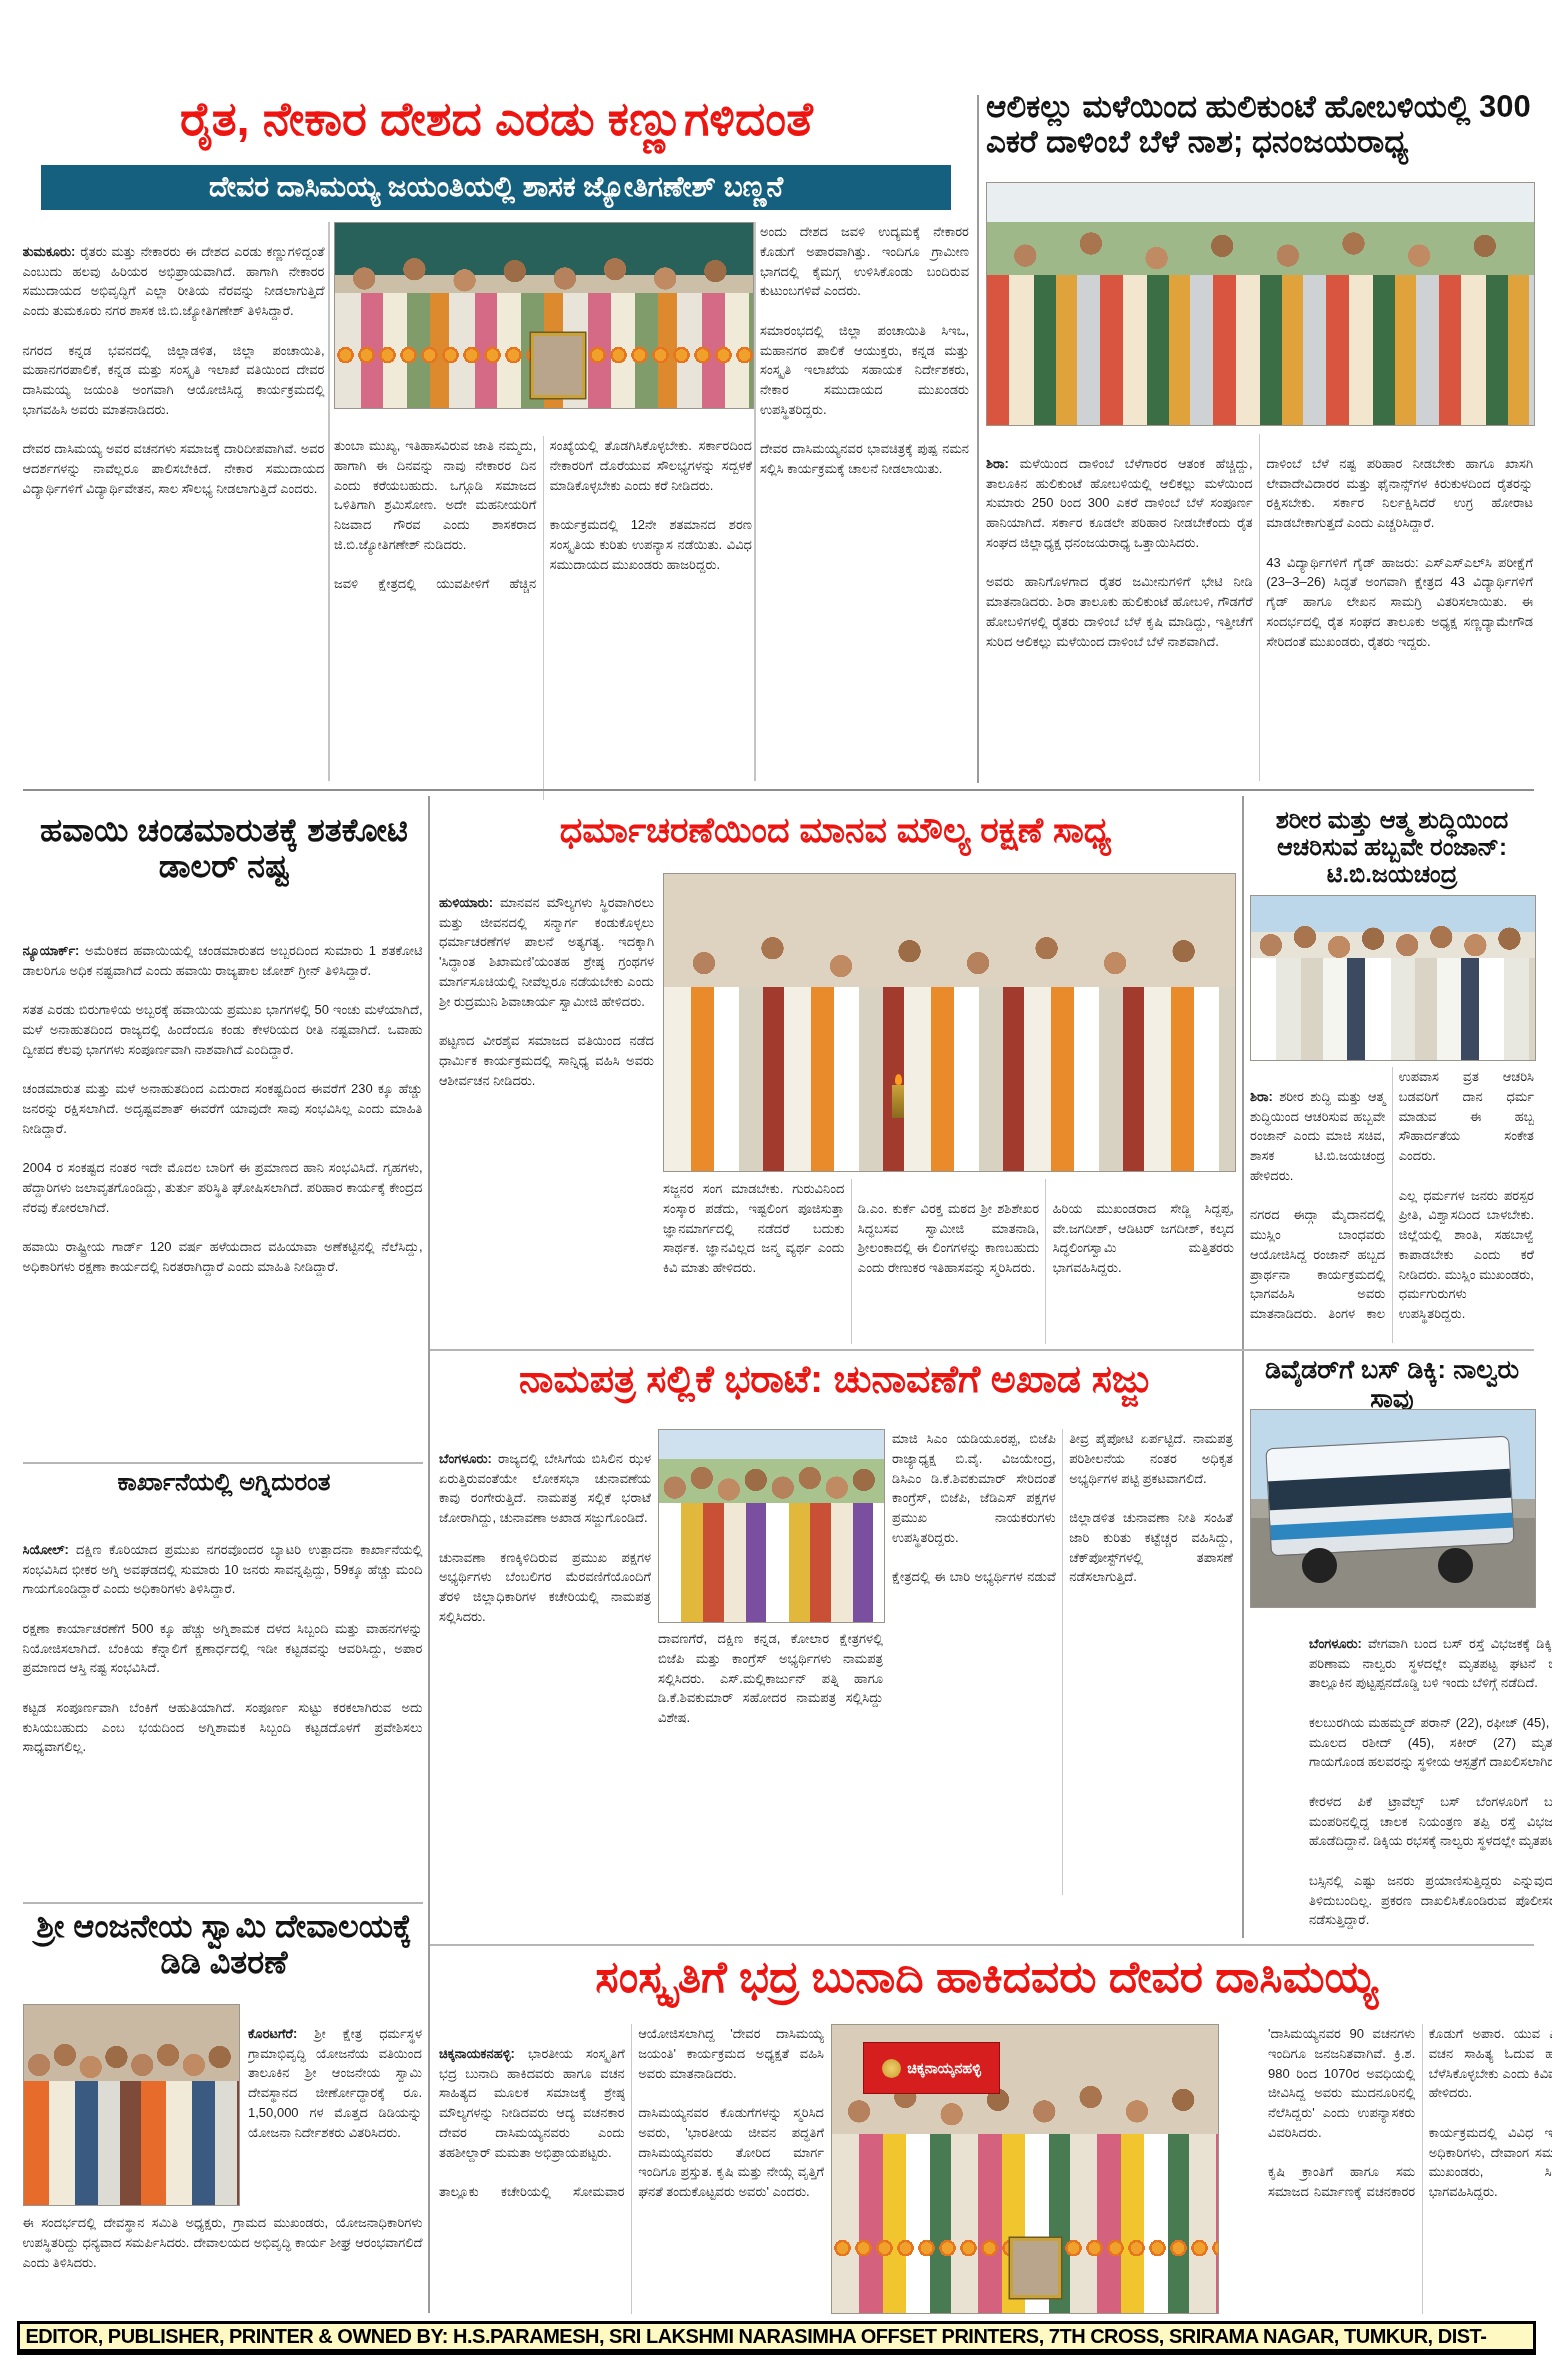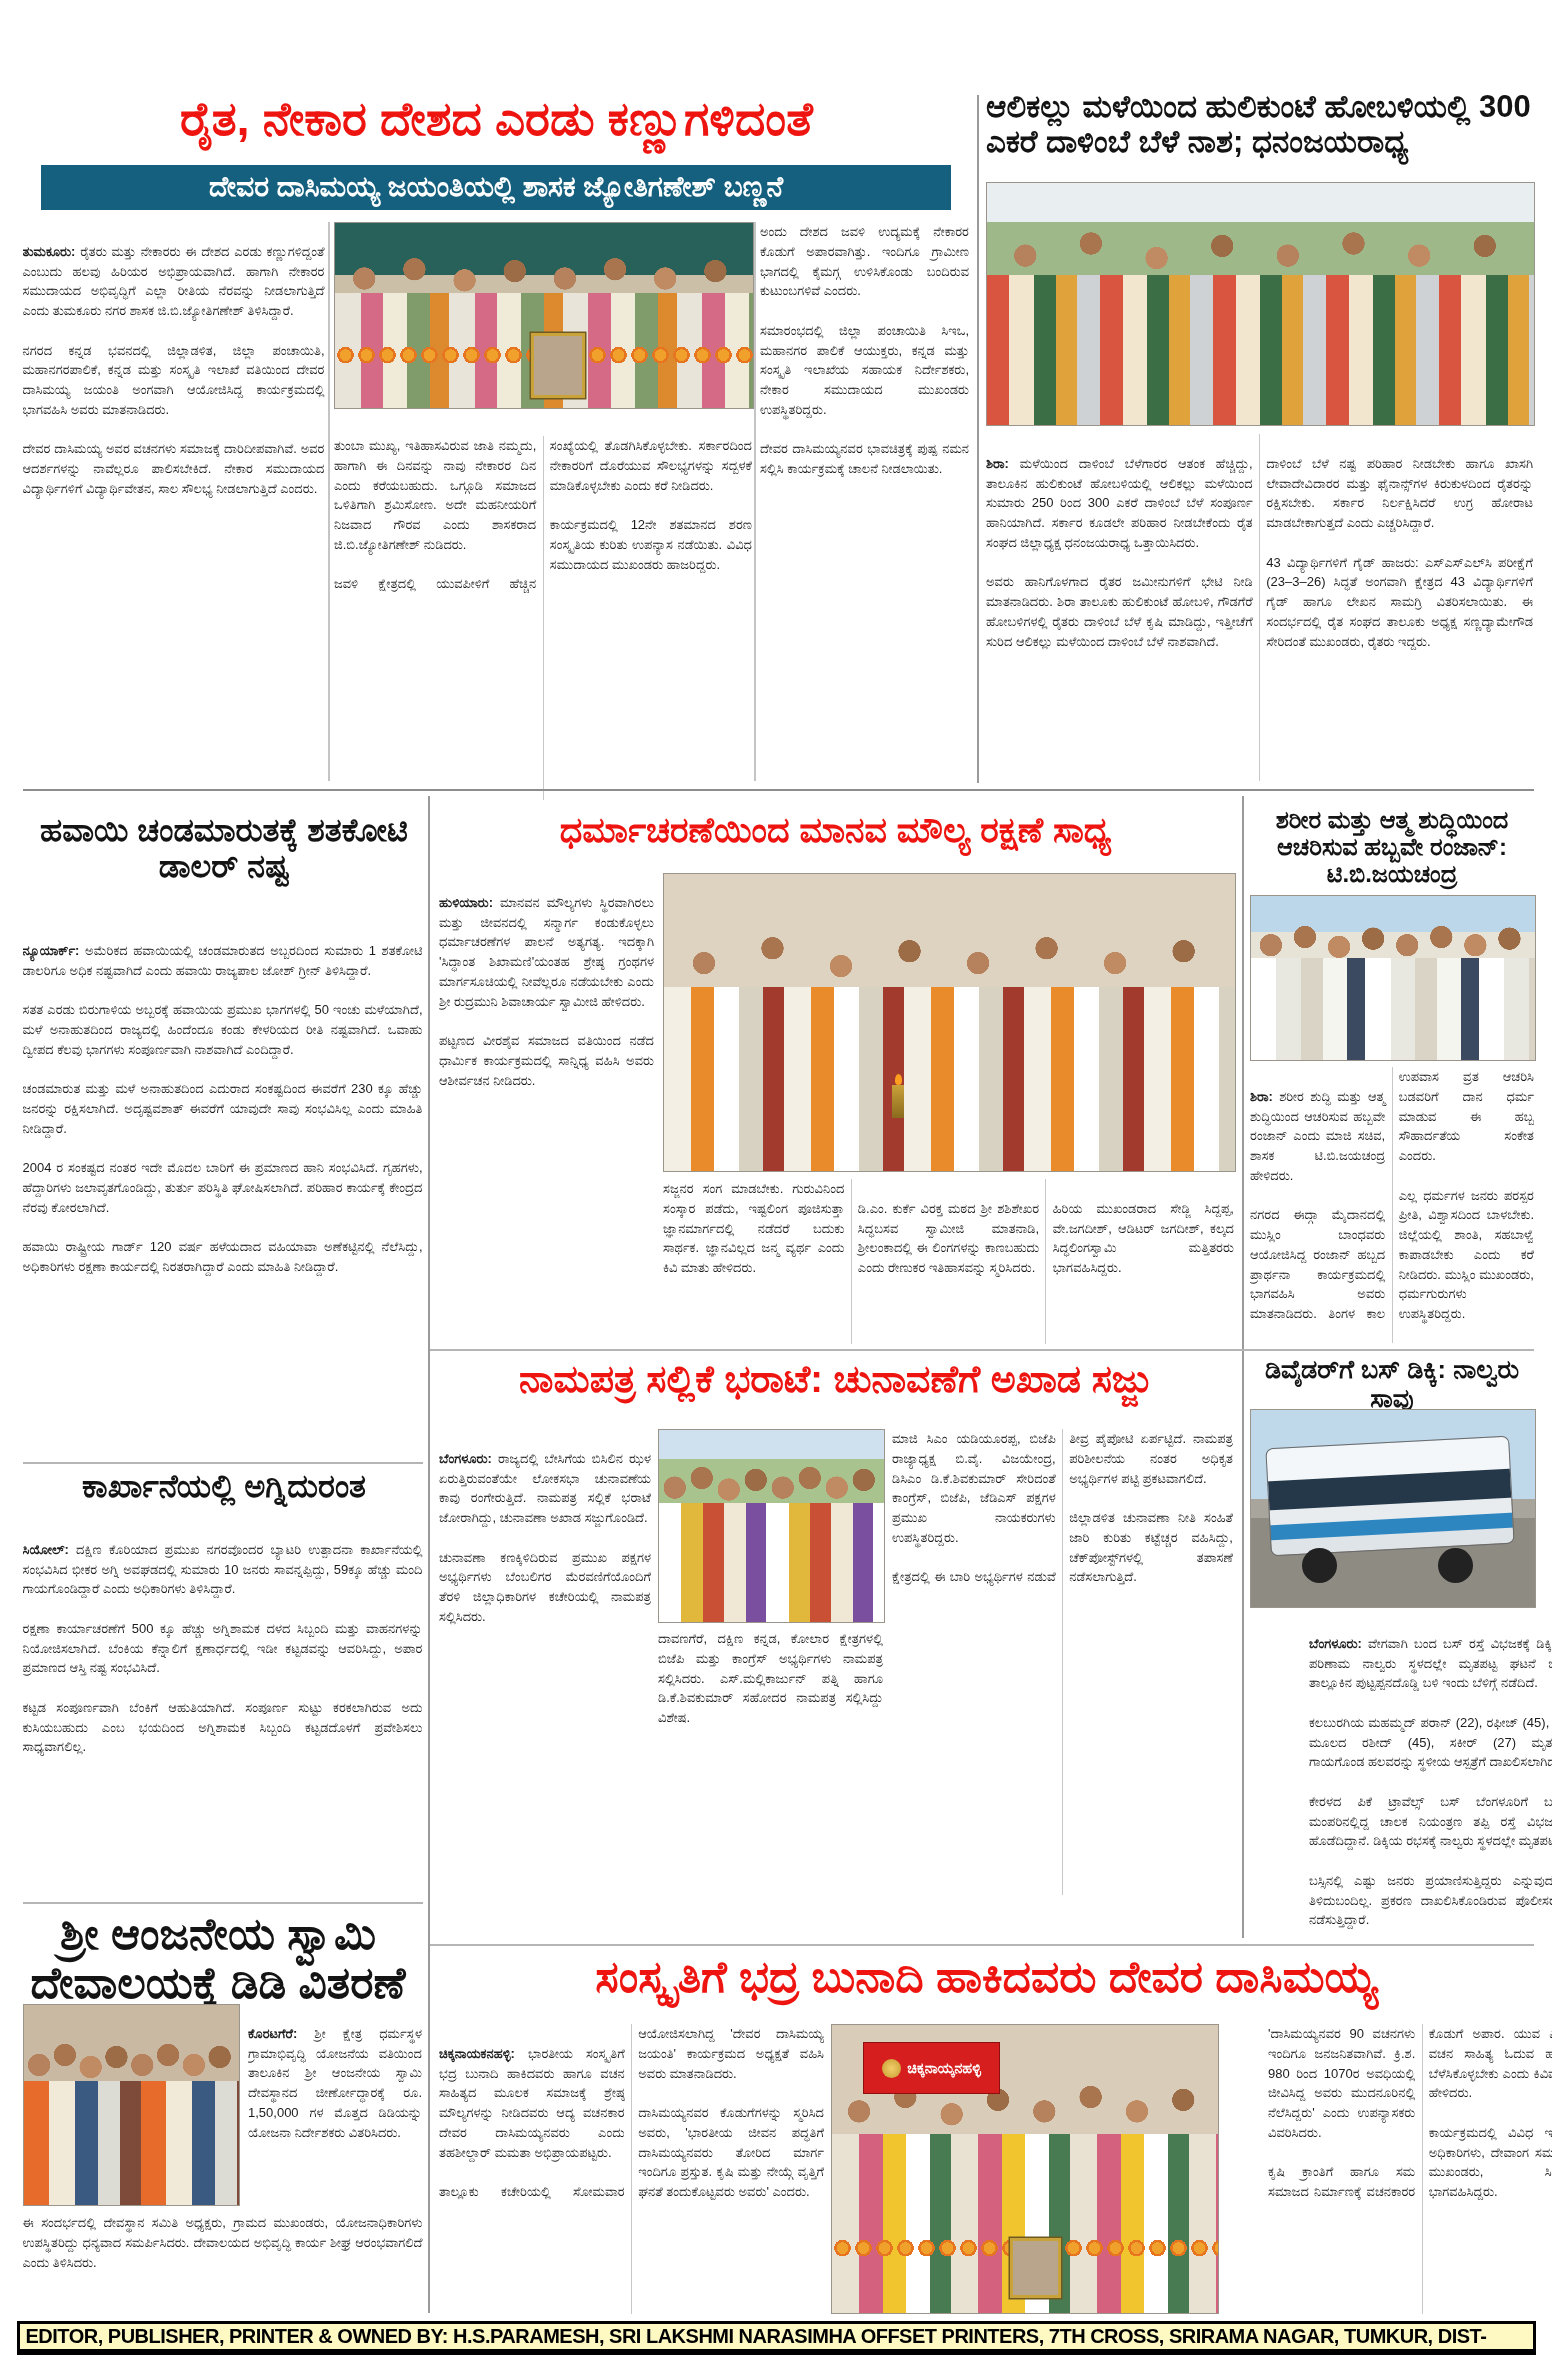--- a/index.html
+++ b/index.html
@@ -145,32 +145,32 @@
 
 ಚಂಡಮಾರುತ ಮತ್ತು ಮಳೆ ಅನಾಹುತದಿಂದ ಎದುರಾದ ಸಂಕಷ್ಟದಿಂದ ಈವರೆಗೆ 230 ಕ್ಕೂ ಹೆಚ್ಚು ಜನರನ್ನು ರಕ್ಷಿಸಲಾಗಿದೆ. ಅದೃಷ್ಟವಶಾತ್ ಈವರೆಗೆ ಯಾವುದೇ ಸಾವು ಸಂಭವಿಸಿಲ್ಲ ಎಂದು ಮಾಹಿತಿ ನೀಡಿದ್ದಾರೆ.
 
 2004 ರ ಸಂಕಷ್ಟದ ನಂತರ ಇದೇ ಮೊದಲ ಬಾರಿಗೆ ಈ ಪ್ರಮಾಣದ ಹಾನಿ ಸಂಭವಿಸಿದೆ. ಗೃಹಗಳು, ಹೆದ್ದಾರಿಗಳು ಜಲಾವೃತಗೊಂಡಿದ್ದು, ತುರ್ತು ಪರಿಸ್ಥಿತಿ ಘೋಷಿಸಲಾಗಿದೆ. ಪರಿಹಾರ ಕಾರ್ಯಕ್ಕೆ ಕೇಂದ್ರದ ನೆರವು ಕೋರಲಾಗಿದೆ.
 
 ಹವಾಯಿ ರಾಷ್ಟ್ರೀಯ ಗಾರ್ಡ್ 120 ವರ್ಷ ಹಳೆಯದಾದ ವಹಿಯಾವಾ ಅಣೆಕಟ್ಟಿನಲ್ಲಿ ನೆಲೆಸಿದ್ದು, ಅಧಿಕಾರಿಗಳು ರಕ್ಷಣಾ ಕಾರ್ಯದಲ್ಲಿ ನಿರತರಾಗಿದ್ದಾರೆ ಎಂದು ಮಾಹಿತಿ ನೀಡಿದ್ದಾರೆ.</span>
   </div>
 
   <div class="hrthin" style="left:22.5px;top:1462px;width:400px;"></div>
 
-  <div class="hl ctr" style="left:27px;top:1469px;width:394px;font-size:32px;">ಕಾರ್ಖಾನೆಯಲ್ಲಿ ಅಗ್ನಿದುರಂತ</div>
+  <div class="hl ctr" style="left:27px;top:1469px;width:394px;font-size:24px;">ಕಾರ್ಖಾನೆಯಲ್ಲಿ ಅಗ್ನಿದುರಂತ</div>
   <div class="tx" style="left:22.5px;top:1520px;width:400px;height:376px;">
     <b class="dl">ಸಿಯೋಲ್:</b> <span>ದಕ್ಷಿಣ ಕೊರಿಯಾದ ಪ್ರಮುಖ ನಗರವೊಂದರ ಬ್ಯಾಟರಿ ಉತ್ಪಾದನಾ ಕಾರ್ಖಾನೆಯಲ್ಲಿ ಸಂಭವಿಸಿದ ಭೀಕರ ಅಗ್ನಿ ಅವಘಡದಲ್ಲಿ ಸುಮಾರು 10 ಜನರು ಸಾವನ್ನಪ್ಪಿದ್ದು, 59ಕ್ಕೂ ಹೆಚ್ಚು ಮಂದಿ ಗಾಯಗೊಂಡಿದ್ದಾರೆ ಎಂದು ಅಧಿಕಾರಿಗಳು ತಿಳಿಸಿದ್ದಾರೆ.
 
 ರಕ್ಷಣಾ ಕಾರ್ಯಾಚರಣೆಗೆ 500 ಕ್ಕೂ ಹೆಚ್ಚು ಅಗ್ನಿಶಾಮಕ ದಳದ ಸಿಬ್ಬಂದಿ ಮತ್ತು ವಾಹನಗಳನ್ನು ನಿಯೋಜಿಸಲಾಗಿದೆ. ಬೆಂಕಿಯ ಕೆನ್ನಾಲಿಗೆ ಕ್ಷಣಾರ್ಧದಲ್ಲಿ ಇಡೀ ಕಟ್ಟಡವನ್ನು ಆವರಿಸಿದ್ದು, ಅಪಾರ ಪ್ರಮಾಣದ ಆಸ್ತಿ ನಷ್ಟ ಸಂಭವಿಸಿದೆ.
 
 ಕಟ್ಟಡ ಸಂಪೂರ್ಣವಾಗಿ ಬೆಂಕಿಗೆ ಆಹುತಿಯಾಗಿದೆ. ಸಂಪೂರ್ಣ ಸುಟ್ಟು ಕರಕಲಾಗಿರುವ ಅದು ಕುಸಿಯಬಹುದು ಎಂಬ ಭಯದಿಂದ ಅಗ್ನಿಶಾಮಕ ಸಿಬ್ಬಂದಿ ಕಟ್ಟಡದೊಳಗೆ ಪ್ರವೇಶಿಸಲು ಸಾಧ್ಯವಾಗಲಿಲ್ಲ.</span>
   </div>
 
   <div class="hrthin" style="left:22.5px;top:1902px;width:400px;"></div>
 
-  <div class="hl ctr" style="left:21px;top:1909px;width:394px;font-size:44px;">ಶ್ರೀ ಆಂಜನೇಯ ಸ್ವಾಮಿ ದೇವಾಲಯಕ್ಕೆ ಡಿಡಿ ವಿತರಣೆ</div>
+  <div class="hl ctr" style="left:27px;top:1909px;width:394px;font-size:32px;">ಶ್ರೀ ಆಂಜನೇಯ ಸ್ವಾಮಿ ದೇವಾಲಯಕ್ಕೆ ಡಿಡಿ ವಿತರಣೆ</div>
   <div class="photo ph-anj" style="left:22.5px;top:2004px;width:215px;height:200px;">
     <div class="ppl"></div>
   </div>
   <div class="tx" style="left:248px;top:2004px;width:174px;height:200px;">
     <b class="dl">ಕೊರಟಗೆರೆ:</b> <span>ಶ್ರೀ ಕ್ಷೇತ್ರ ಧರ್ಮಸ್ಥಳ ಗ್ರಾಮಾಭಿವೃದ್ಧಿ ಯೋಜನೆಯ ವತಿಯಿಂದ ತಾಲೂಕಿನ ಶ್ರೀ ಆಂಜನೇಯ ಸ್ವಾಮಿ ದೇವಸ್ಥಾನದ ಜೀರ್ಣೋದ್ಧಾರಕ್ಕೆ ರೂ. 1,50,000 ಗಳ ಮೊತ್ತದ ಡಿಡಿಯನ್ನು ಯೋಜನಾ ನಿರ್ದೇಶಕರು ವಿತರಿಸಿದರು.</span>
   </div>
   <div class="tx" style="left:22.5px;top:2213px;width:400px;height:99px;">ಈ ಸಂದರ್ಭದಲ್ಲಿ ದೇವಸ್ಥಾನ ಸಮಿತಿ ಅಧ್ಯಕ್ಷರು, ಗ್ರಾಮದ ಮುಖಂಡರು, ಯೋಜನಾಧಿಕಾರಿಗಳು ಉಪಸ್ಥಿತರಿದ್ದು ಧನ್ಯವಾದ ಸಮರ್ಪಿಸಿದರು. ದೇವಾಲಯದ ಅಭಿವೃದ್ಧಿ ಕಾರ್ಯ ಶೀಘ್ರ ಆರಂಭವಾಗಲಿದೆ ಎಂದು ತಿಳಿಸಿದರು.</div>
 
   <div class="vr" style="left:428px;top:796px;height:1517px;"></div>
 

